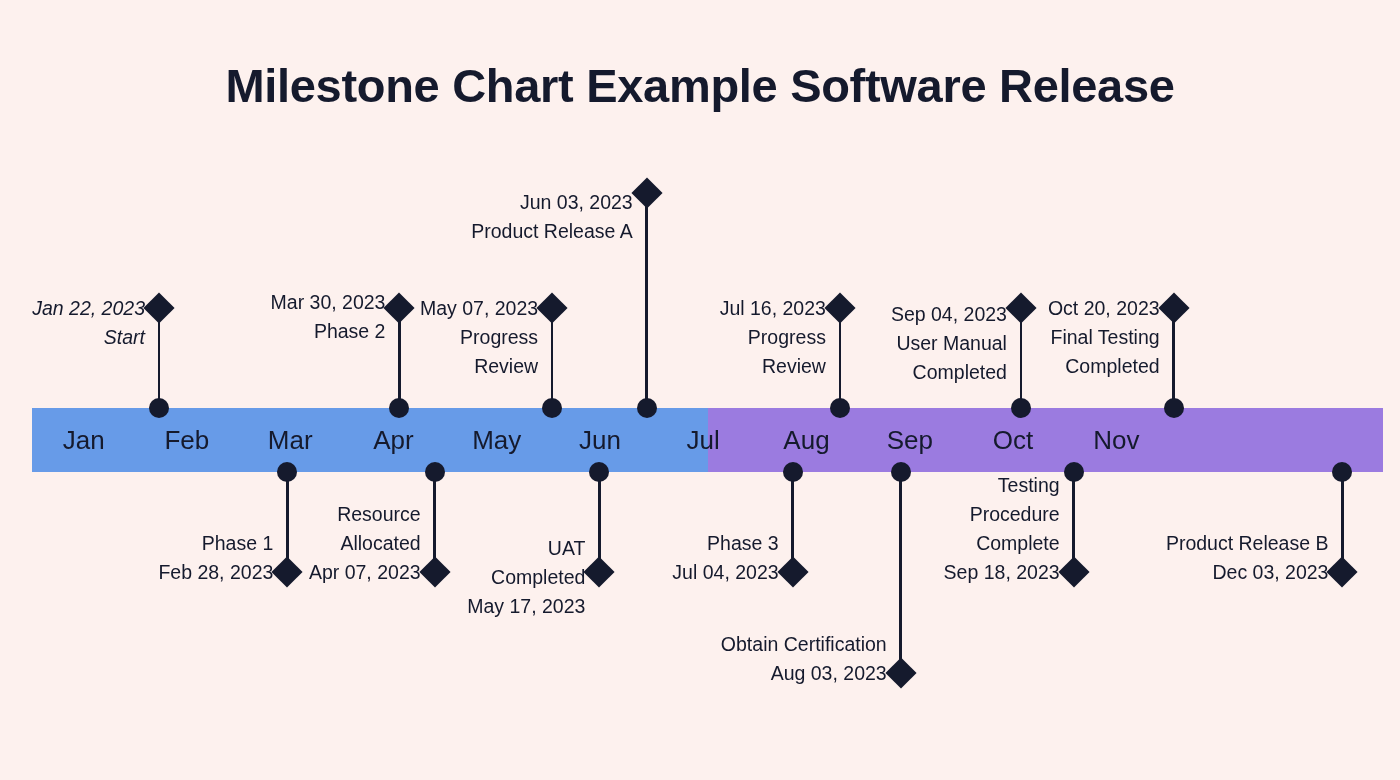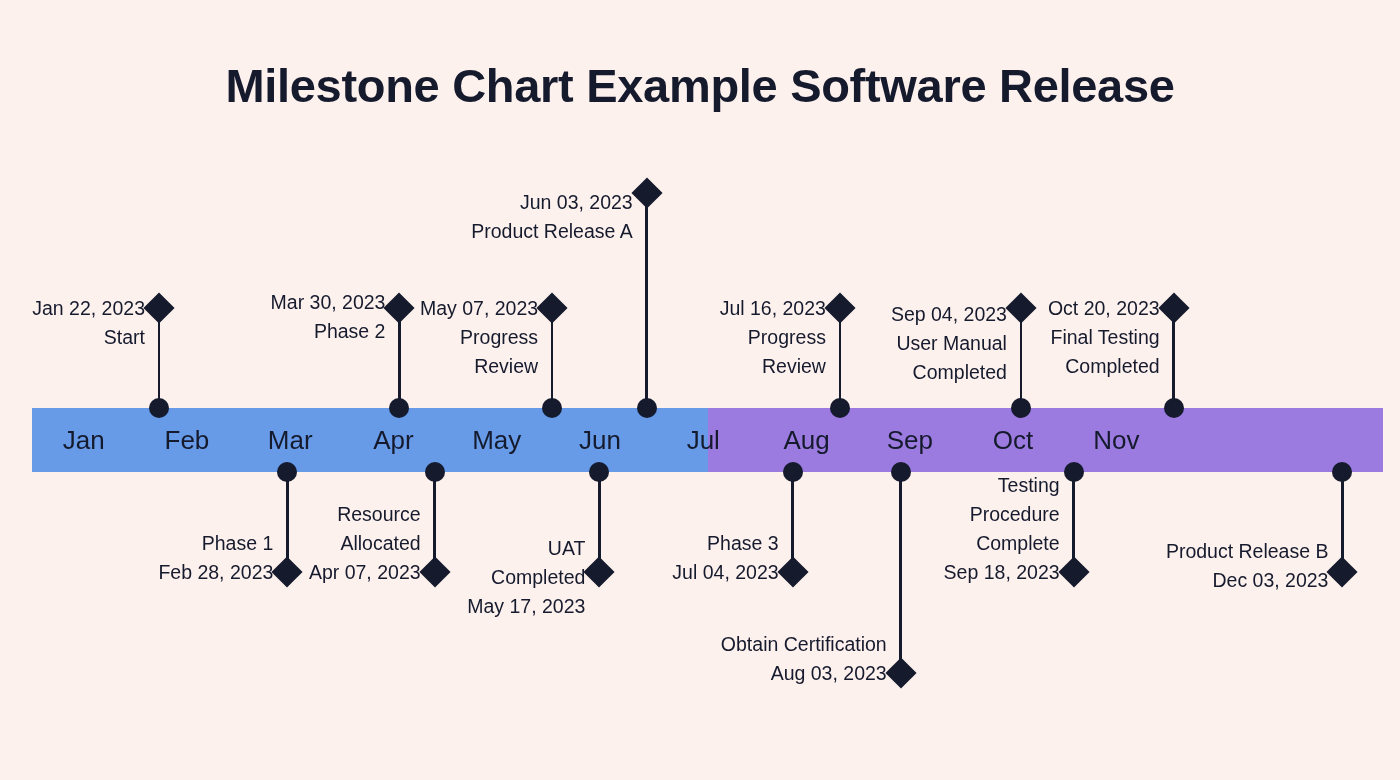--- a/index.html
+++ b/index.html
@@ -48,21 +48,20 @@
   .bar-half.second { width: 675.5px; }
 
   #month-labels {
     position: absolute;
     left: 32px;
     top: 408px;
     width: 1136px;
     height: 64px;
     display: flex;
     pointer-events: none;
-    justify-content: center;
   }
   .month-cell {
     flex: 1 1 0;
     display: flex;
     align-items: center;
     justify-content: center;
     font-size: 26px;
     color: #151a2d;
   }
 
@@ -130,21 +129,21 @@
       <div class="month-cell">Sep</div>
       <div class="month-cell">Oct</div>
       <div class="month-cell">Nov</div>
     </div>
 
   <div id="milestones-layer">
       <div class="milestone" style="left: 158.994px; top: 0px;">
         <div class="stem" style="top: 308px; height: 100px;"></div>
         <div class="node-dot" style="top: 398px;"></div>
         <div class="diamond" style="top: 297px;"></div>
-        <div class="label above" style="top: 294px;">Jan 22, 2023
+        <div class="label above" style="top: 294px; font-style: italic;">Jan 22, 2023
 Start</div>
       </div>
       <div class="milestone" style="left: 287.339px; top: 0px;">
         <div class="stem" style="top: 472px; height: 100px;"></div>
         <div class="node-dot" style="top: 462px;"></div>
         <div class="diamond" style="top: 561px;"></div>
         <div class="label below" style="top: 529px;">Phase 1
 Feb 28, 2023</div>
       </div>
       <div class="milestone" style="left: 399.472px; top: 0px;">
@@ -229,18 +228,18 @@
         <div class="node-dot" style="top: 398px;"></div>
         <div class="diamond" style="top: 297px;"></div>
         <div class="label above" style="top: 294px;">Oct 20, 2023
 Final Testing
 Completed</div>
       </div>
       <div class="milestone" style="left: 1342.47px; top: 0px;">
         <div class="stem" style="top: 472px; height: 100px;"></div>
         <div class="node-dot" style="top: 462px;"></div>
         <div class="diamond" style="top: 561px;"></div>
-        <div class="label below" style="top: 529px; margin-top: 8px;">Product Release B
+        <div class="label below" style="top: 529px;">Product Release B
 Dec 03, 2023</div>
       </div>
     </div>
 
 </div>
 
 </body></html>

